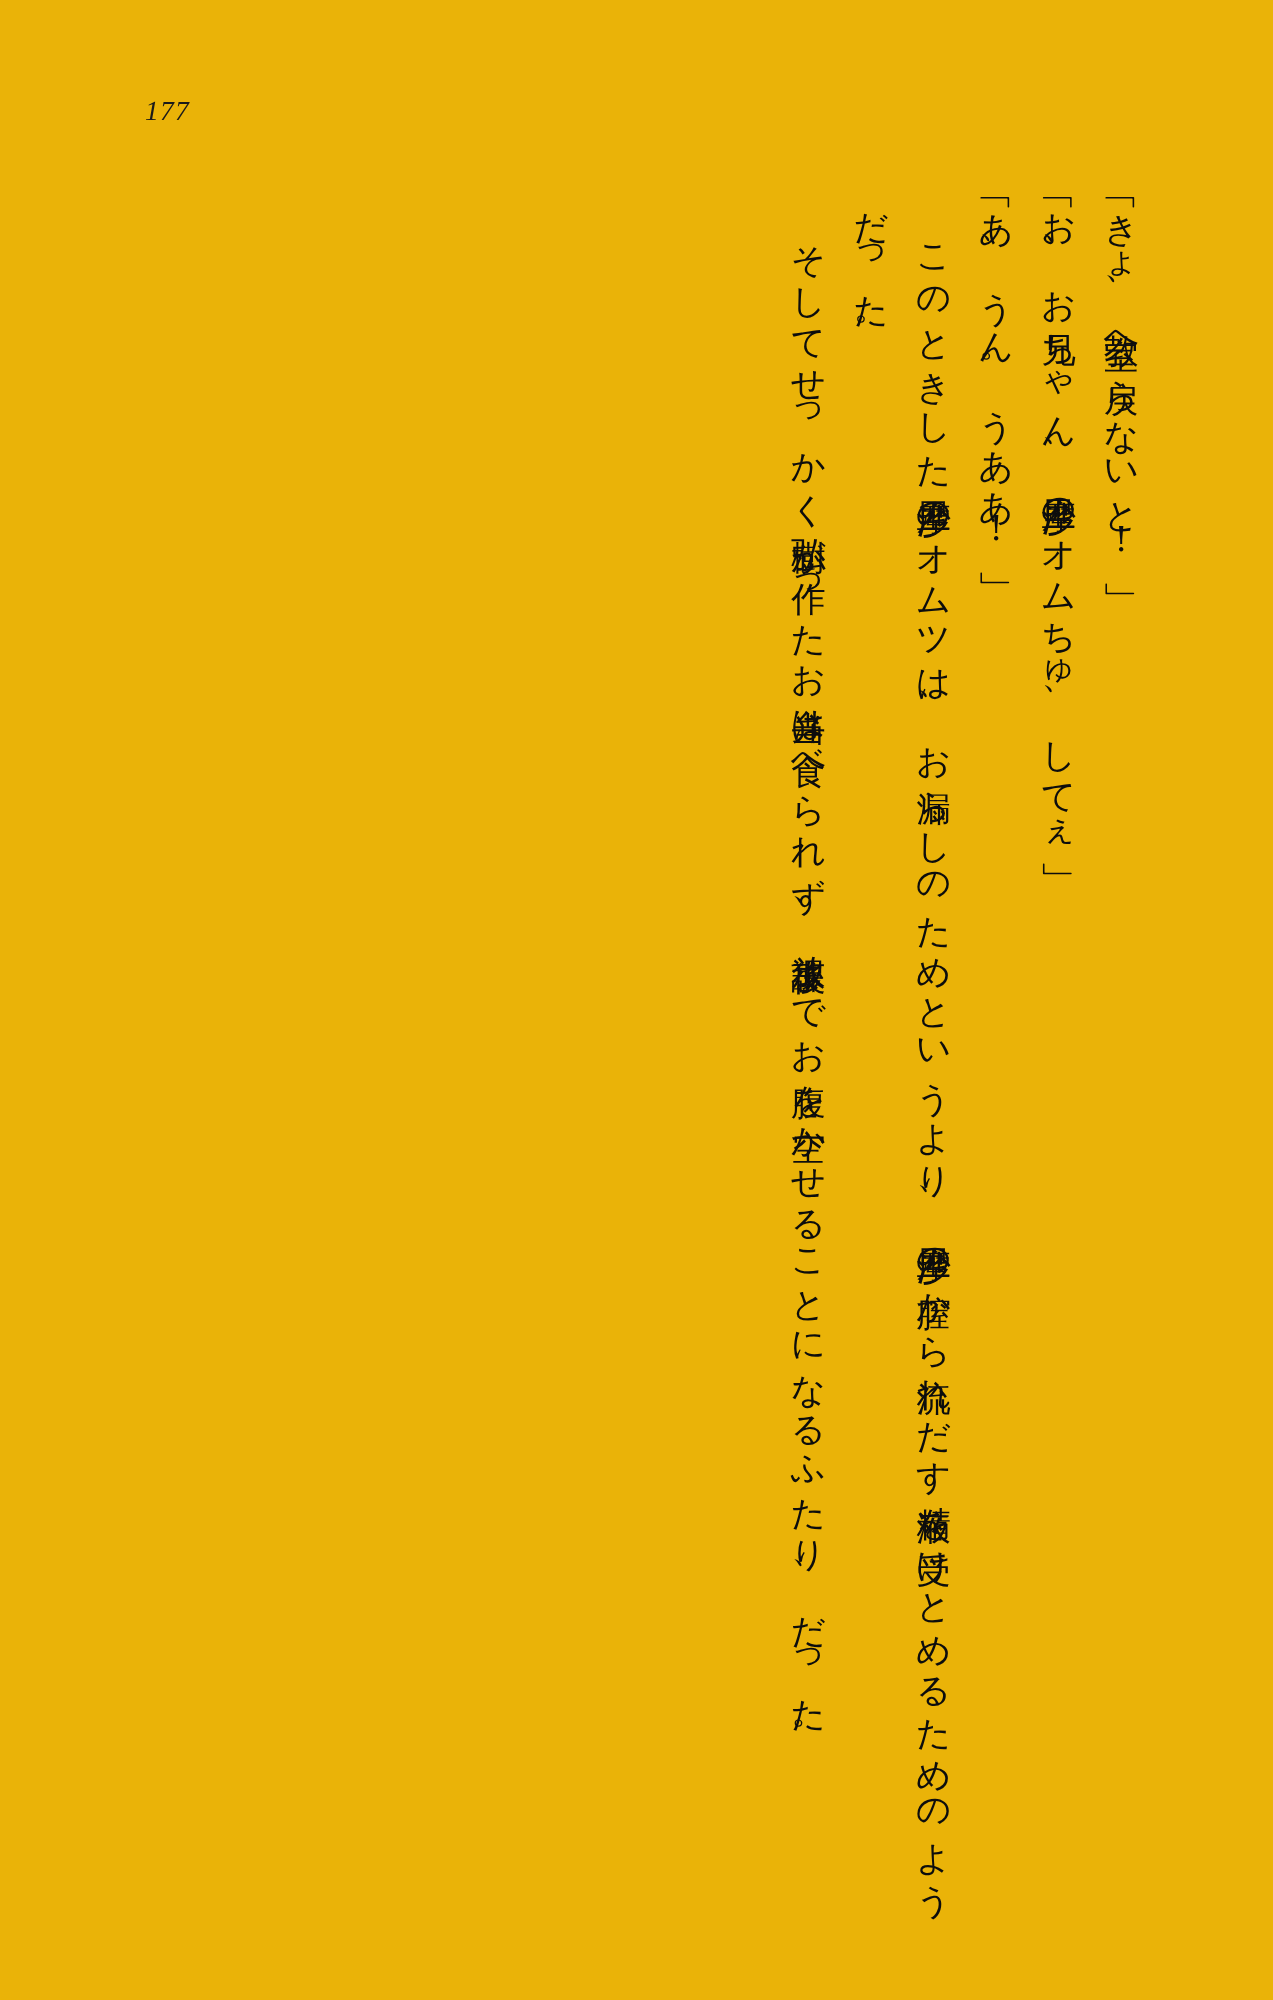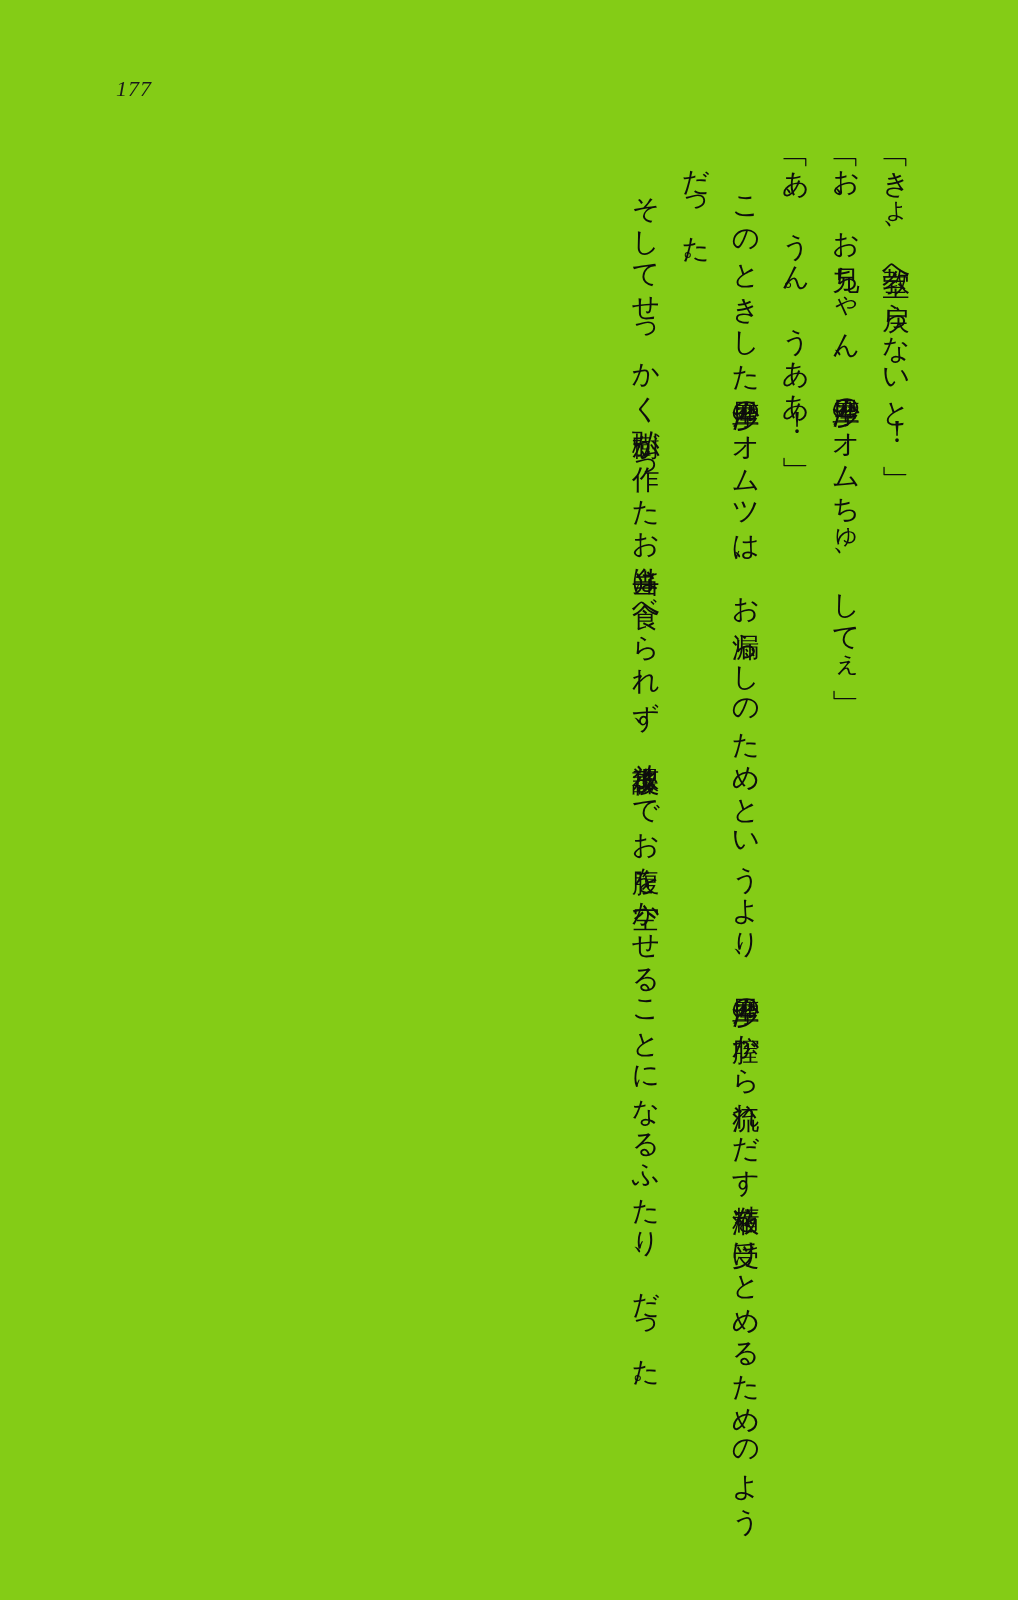--- a/index.html
+++ b/index.html
@@ -11,21 +11,21 @@
     width: 1018px;
     height: 1600px;
     overflow: hidden;
     font-family: "Liberation Serif", serif;
     color: #111111;
   }
   .page {
     position: relative;
     width: 1018px;
     height: 1600px;
-    background: #84cc16;
+    background: #eab308;
   }
   .page-number {
     position: absolute;
     left: 116px;
     top: 76px;
     font-family: "Liberation Serif", serif;
     font-style: italic;
     font-size: 22px;
     letter-spacing: 1px;
     color: #1a1a1a;

